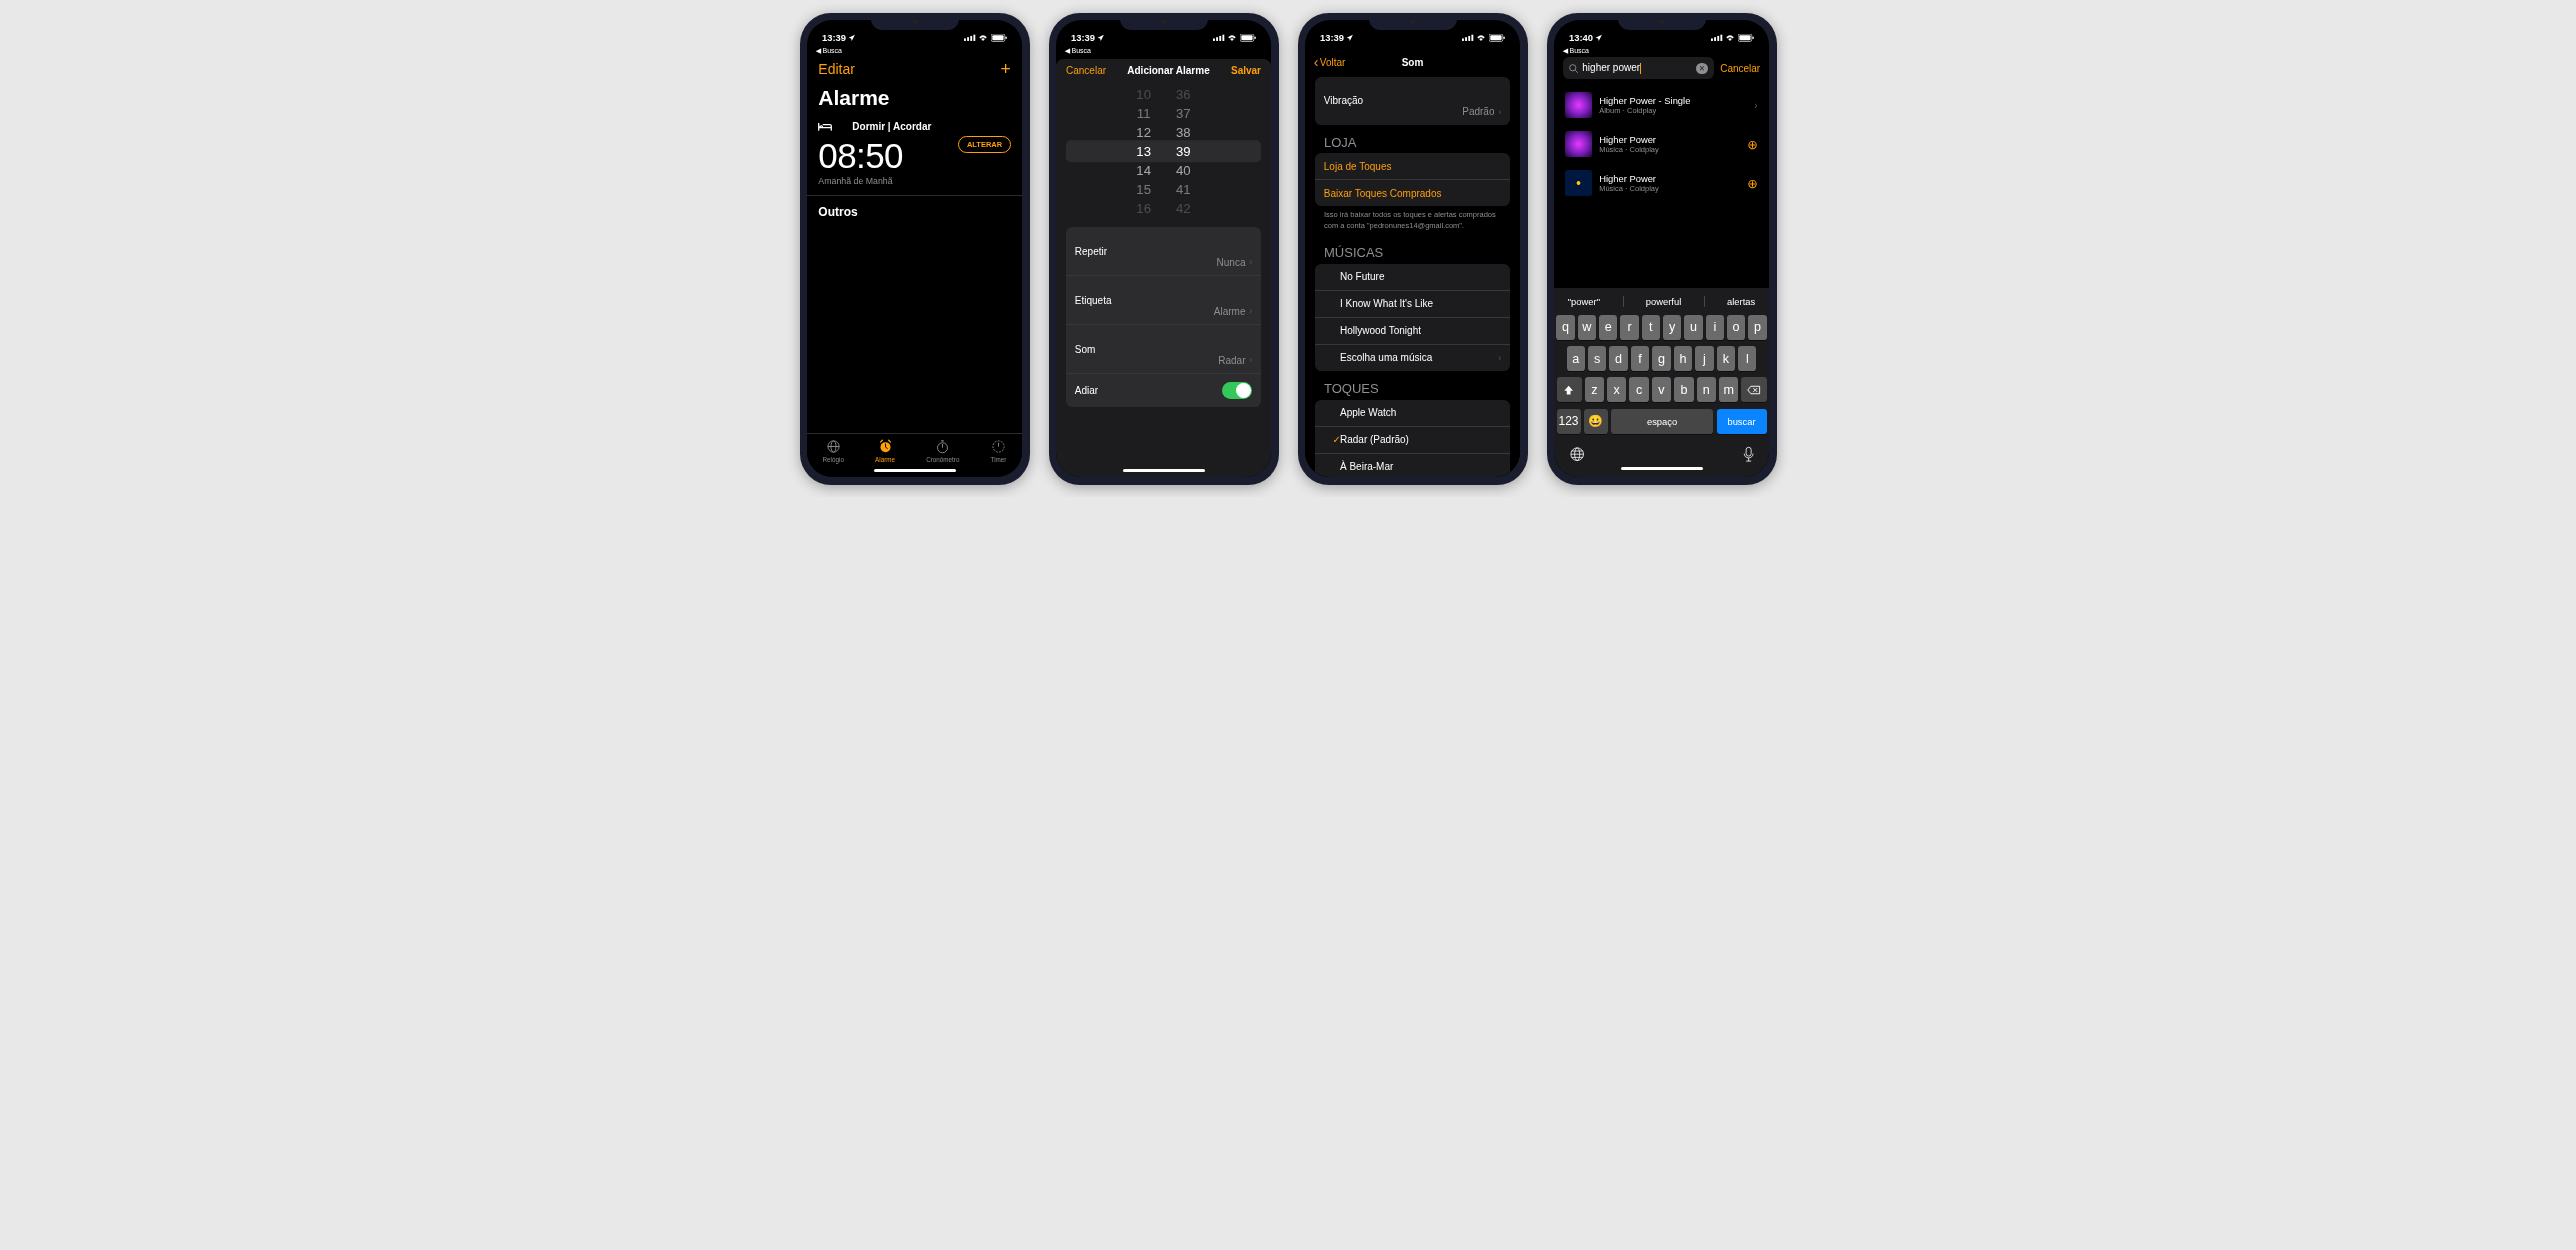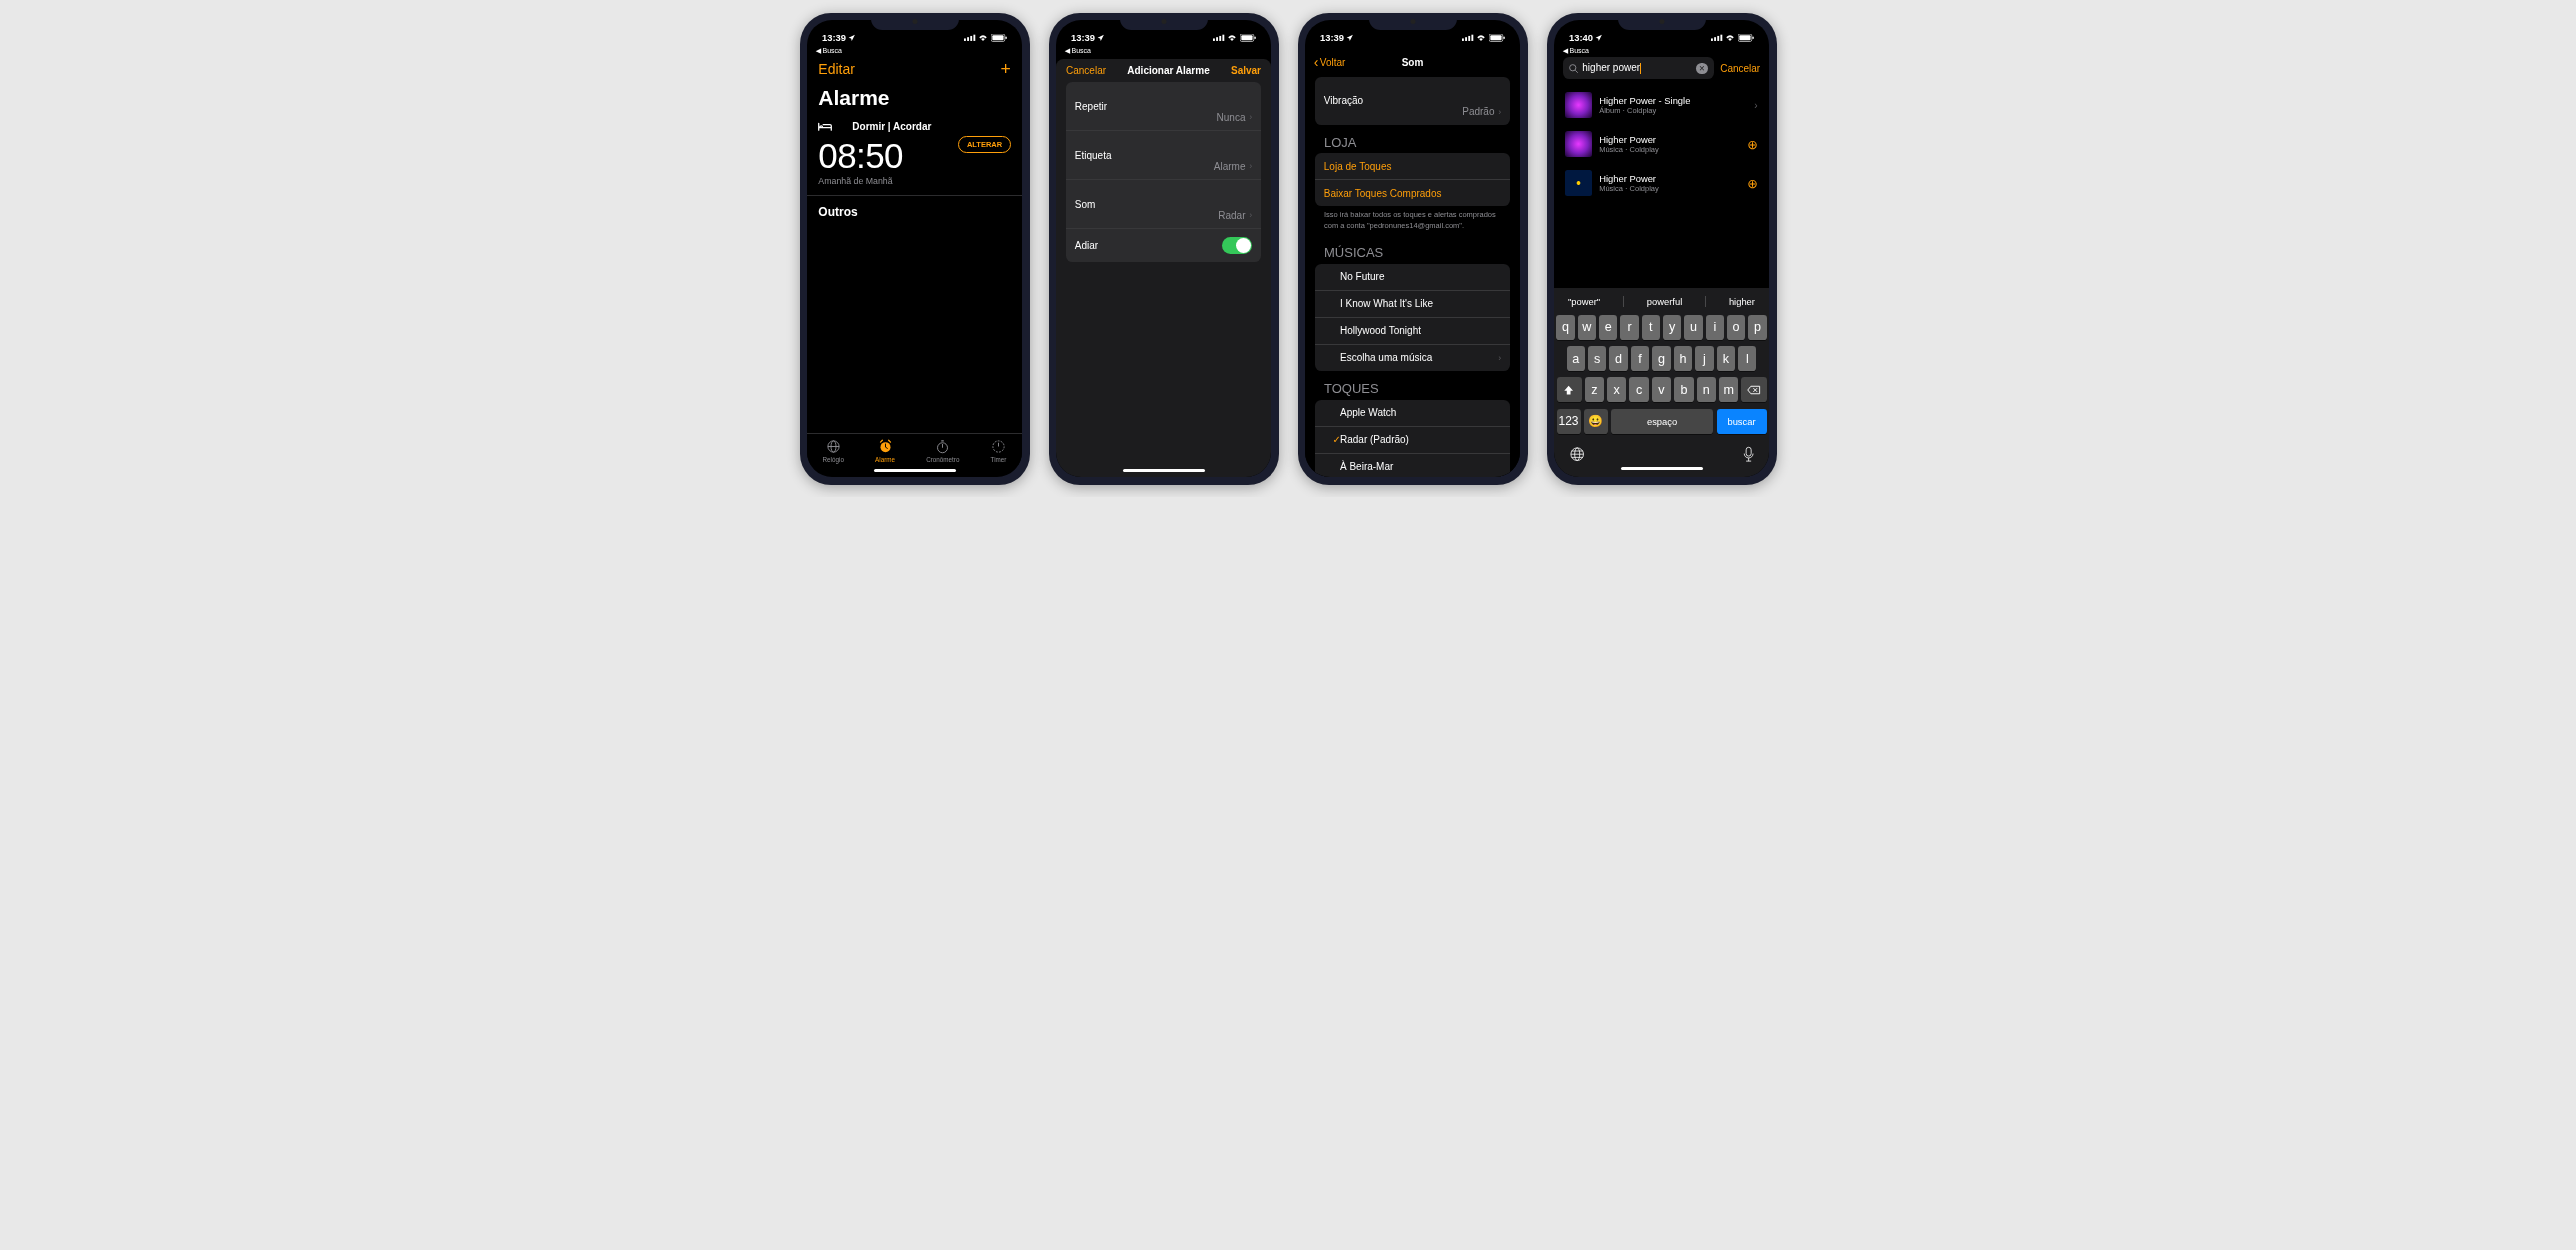--- a/index.html
+++ b/index.html
@@ -240,20 +240,43 @@
     <div class="back-link" style="padding-left:8.8px;">
         <span>◀</span>
         <span>Busca</span>
       </div>
     <div class="content" style="background:#1c1c1e; border-radius: 7.5px 7.5px 0 0; margin-top:3.8px;">
       <div class="nav2">
         <span class="orange">Cancelar</span>
         <span class="nav2-title">Adicionar Alarme</span>
         <span class="orange" style="font-weight:600">Salvar</span>
       </div>
+      <div class="picker">
+        <div class="picker-highlight"></div>
+        <div class="picker-cols">
+          <div class="picker-col">
+            <div class="picker-dim1">10</div>
+            <div class="picker-dim2">11</div>
+            <div class="picker-dim3">12</div>
+            <div>13</div>
+            <div class="picker-dim3">14</div>
+            <div class="picker-dim2">15</div>
+            <div class="picker-dim1">16</div>
+          </div>
+          <div class="picker-col">
+            <div class="picker-dim1">36</div>
+            <div class="picker-dim2">37</div>
+            <div class="picker-dim3">38</div>
+            <div>39</div>
+            <div class="picker-dim3">40</div>
+            <div class="picker-dim2">41</div>
+            <div class="picker-dim1">42</div>
+          </div>
+        </div>
+      </div>
       <div class="settings-group" style="background:#2c2c2e;">
         <div class="settings-row">
           <span>Repetir</span>
           <span class="row-value">
               <span>Nunca</span>
               <span class="chevron">›</span>
             </span>
         </div>
         <div class="settings-row">
           <span>Etiqueta</span>
@@ -461,21 +484,21 @@
       </div>
 
       <div style="flex:1"></div>
 
       <div class="keyboard">
         <div class="suggestions">
           <span>"power"</span>
           <div class="sugg-div"></div>
           <span>powerful</span>
           <div class="sugg-div"></div>
-          <span>higher</span>
+          <span>alertas</span>
         </div>
         <div class="key-row">
           <div class="key">q</div>
           <div class="key">w</div>
           <div class="key">e</div>
           <div class="key">r</div>
           <div class="key">t</div>
           <div class="key">y</div>
           <div class="key">u</div>
           <div class="key">i</div>

